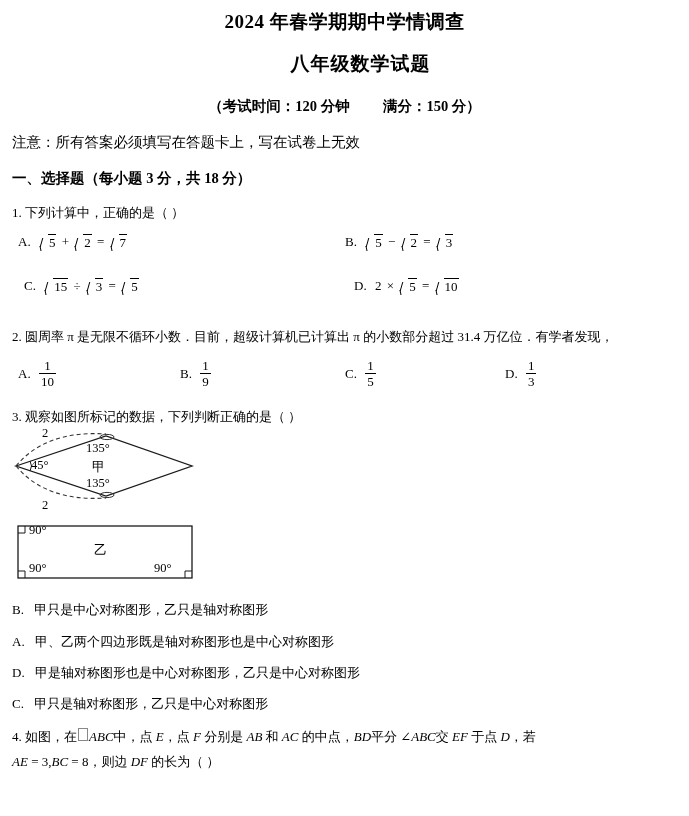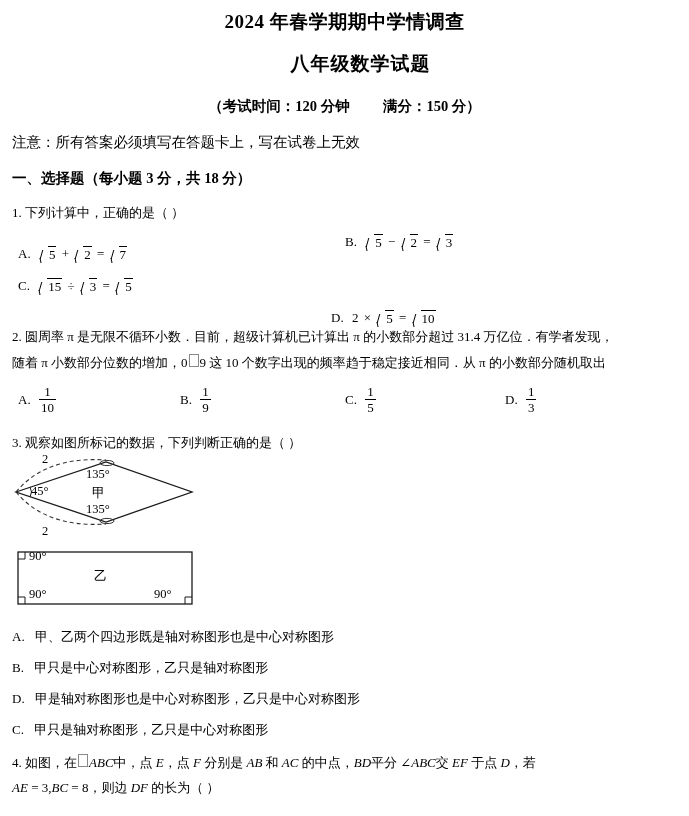--- a/index.html
+++ b/index.html
@@ -191,63 +191,60 @@
 
   <div class="notice">注意：所有答案必须填写在答题卡上，写在试卷上无效</div>
   <div class="section-head">一、选择题（每小题 3 分，共 18 分）</div>
 
   <div class="q">
     <span>1.</span>
     <span>下列计算中，正确的是（    ）</span>
   </div>
 
   <div class="opts-row" style="height:38px;margin-top:10px;">
-    <div class="opt" style="left:18px;top:12px;">
+    <div class="opt" style="left:18px;top:0;">
       <span class="opt-letter">A.</span>
       <span class="sqrt"><span class="rad mn">5</span></span>
       <span class="op mn">+</span>
       <span class="sqrt"><span class="rad mn">2</span></span>
       <span class="op mn">=</span>
       <span class="sqrt"><span class="rad mn">7</span></span>
     </div>
     <div class="opt" style="left:345px;top:0;">
       <span class="opt-letter">B.</span>
       <span class="sqrt"><span class="rad mn">5</span></span>
       <span class="op mn">−</span>
       <span class="sqrt"><span class="rad mn">2</span></span>
       <span class="op mn">=</span>
       <span class="sqrt"><span class="rad mn">3</span></span>
     </div>
   </div>
 
   <div class="opts-row" style="height:34px;margin-top:6px;">
-    <div class="opt" style="left:18px;top:0;">
+    <div class="opt" style="left:24px;top:0;">
       <span class="opt-letter">C.</span>
       <span class="sqrt"><span class="rad mn">15</span></span>
       <span class="op mn">÷</span>
       <span class="sqrt"><span class="rad mn">3</span></span>
       <span class="op mn">=</span>
       <span class="sqrt"><span class="rad mn">5</span></span>
     </div>
-    <div class="opt" style="left:331px;top:0;margin-top:32px;">
+    <div class="opt" style="left:354px;top:0;">
       <span class="opt-letter">D.</span>
       <span class="mn">2</span>
       <span class="op mn">×</span>
       <span class="sqrt"><span class="rad mn">5</span></span>
       <span class="op mn">=</span>
       <span class="sqrt"><span class="rad mn">10</span></span>
     </div>
   </div>
 
   <div class="q-body" style="margin-top:12px;">
     <span>2.</span>
     <span>圆周率 π 是无限不循环小数．目前，超级计算机已计算出 π 的小数部分超过 31.4 万亿位．有学者发现，</span>
-  </div>
-  <div class="q-body">
-    <span>随着 π 小数部分位数的增加，0</span><span class="missing-glyph"></span><span>9 这 10 个数字出现的频率趋于稳定接近相同．从 π 的小数部分随机取出</span>
   </div>
 
   <div class="opts-row" style="height:40px;margin-top:6px;">
     <div class="opt" style="left:18px;top:2px;">
       <span class="opt-letter">A.</span>
       <span class="frac">
         <span class="num mn">1</span>
         <span class="den mn">10</span>
       </span>
     </div>
@@ -307,29 +304,29 @@
       <polyline points="12,13 19,13 19,6" fill="none" stroke="#1a1a1a" stroke-width="1"></polyline>
       <polyline points="12,51 19,51 19,58" fill="none" stroke="#1a1a1a" stroke-width="1"></polyline>
       <polyline points="186,51 179,51 179,58" fill="none" stroke="#1a1a1a" stroke-width="1"></polyline>
     </svg>
     <span class="fig-label" style="left:23px;top:3px;">90°</span>
     <span class="fig-label" style="left:23px;top:41px;">90°</span>
     <span class="fig-label" style="left:148px;top:41px;">90°</span>
     <span class="fig-cn" style="left:88px;top:21px;">乙</span>
   </div>
 
+  <div class="opt-line">
+    <span class="opt-letter">B.</span>
+    <span>甲只是中心对称图形，乙只是轴对称图形</span>
+  </div>
   <div class="opt-line" style="margin-top:10px;">
     <span class="opt-letter">A.</span>
     <span>甲、乙两个四边形既是轴对称图形也是中心对称图形</span>
   </div>
   <div class="opt-line">
-    <span class="opt-letter">B.</span>
-    <span>甲只是中心对称图形，乙只是轴对称图形</span>
-  </div>
-  <div class="opt-line">
     <span class="opt-letter">D.</span>
     <span>甲是轴对称图形也是中心对称图形，乙只是中心对称图形</span>
   </div>
   <div class="opt-line">
     <span class="opt-letter">C.</span>
     <span>甲只是轴对称图形，乙只是中心对称图形</span>
   </div>
 
   <div class="q-body" style="margin-top:10px;line-height:24px;">
     <span>4.</span>

